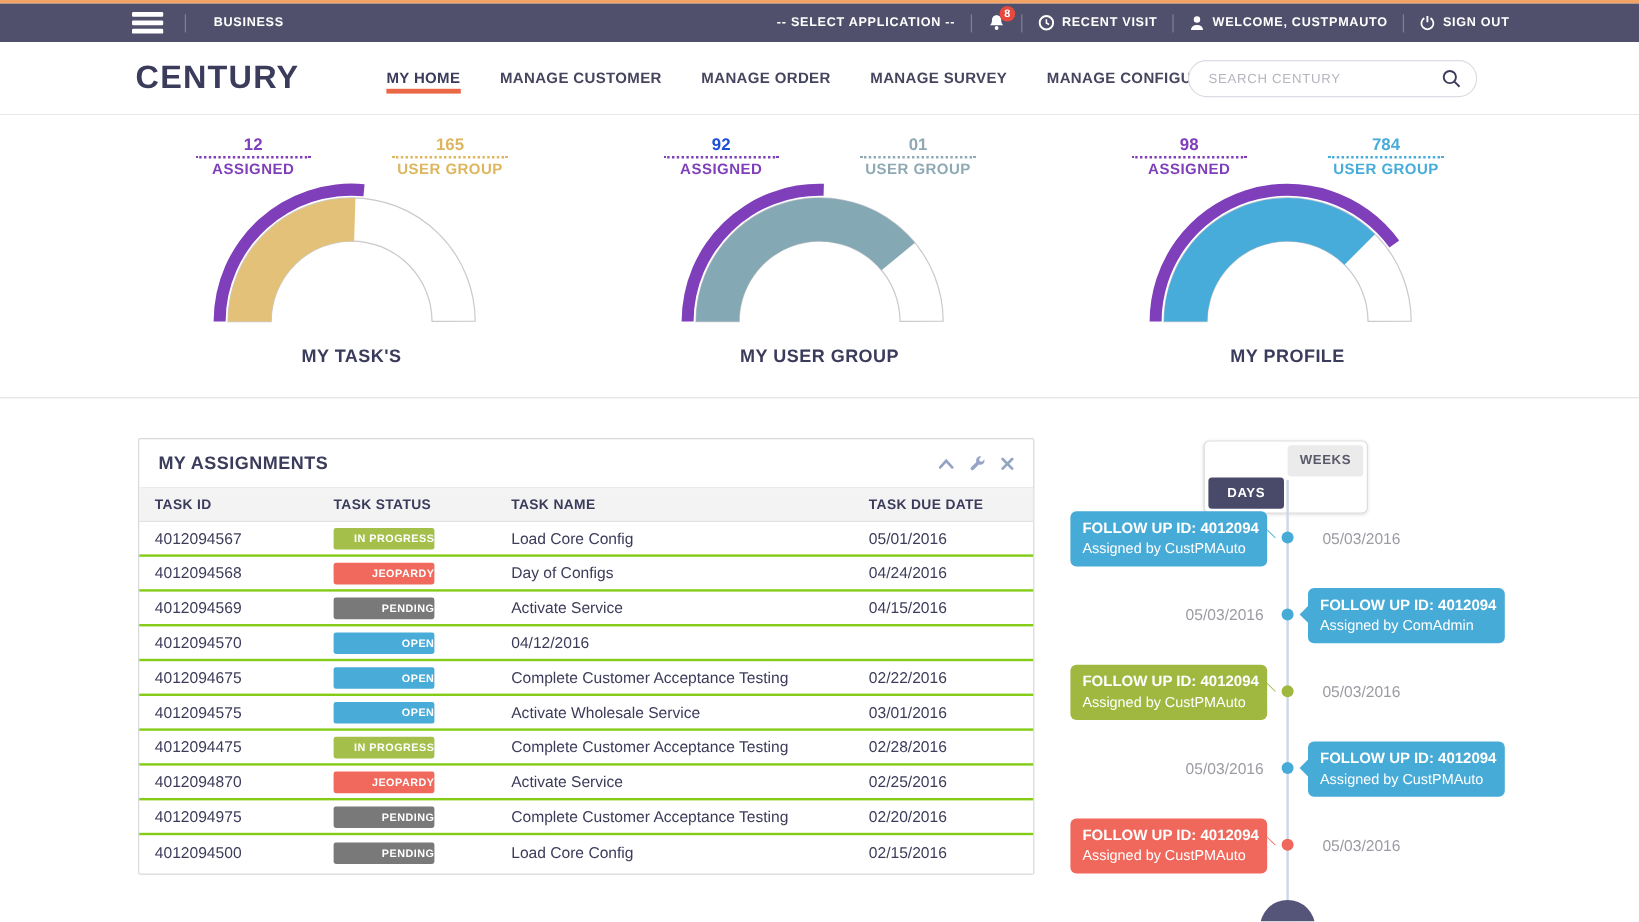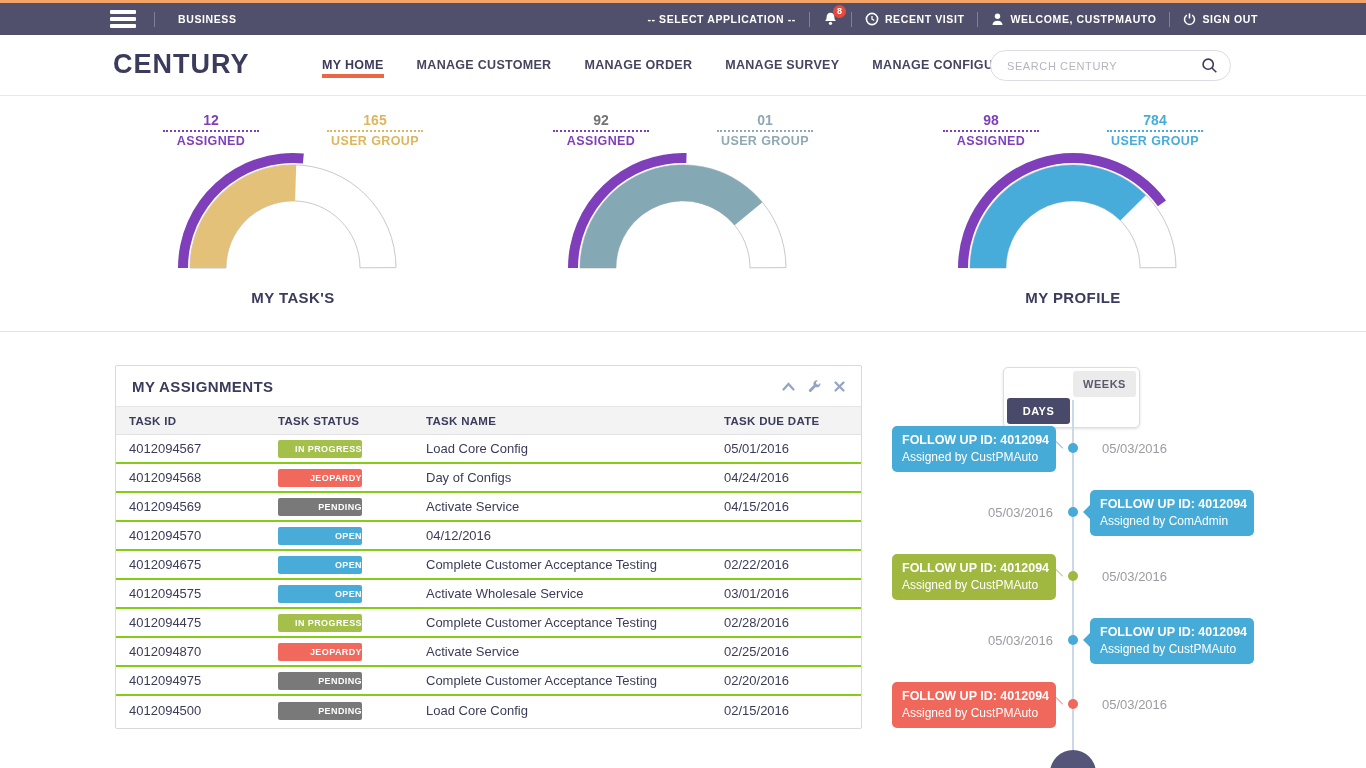--- a/index.html
+++ b/index.html
@@ -192,33 +192,34 @@
         <svg width="240" height="125" viewBox="0 0 240 125" class="g-svg">
           <path d="M17.0 120.0A103 103 0 0 1 223.0 119.6L187.0 119.8A67 67 0 0 0 53.0 120.0Z" fill="#fff" stroke="#c9c9ce" stroke-width="1"></path>
           <path d="M17.0 120.0A103 103 0 0 1 123.2 17.1L122.1 53.0A67 67 0 0 0 53.0 120.0Z" fill="#e3c178"></path>
           <path d="M5.0 120.0A115 115 0 0 1 130.8 5.5L129.9 15.5A105 105 0 0 0 15.0 120.0Z" fill="#7f3fba"></path>
         </svg>
         <div class="g-title">MY TASK'S</div>
       </div>
       <div class="gauge" style="left: 553px;">
         <div class="g-labels">
           <div class="g-lab">
-            <span class="g-num" style="color: #737373; border-color: rgb(127, 63, 186);">92</span>
+            <span class="g-num" style="color: #1d4ed8; border-color: rgb(127, 63, 186);">92</span>
             <span class="g-name" style="color: rgb(127, 63, 186);">ASSIGNED</span>
           </div>
           <div class="g-lab">
             <span class="g-num" style="color: rgb(143, 169, 180); border-color: rgb(143, 169, 180);">01</span>
             <span class="g-name" style="color: rgb(143, 169, 180);">USER GROUP</span>
           </div>
         </div>
         <svg width="240" height="125" viewBox="0 0 240 125" class="g-svg">
           <path d="M17.0 120.0A103 103 0 0 1 223.0 119.6L187.0 119.8A67 67 0 0 0 53.0 120.0Z" fill="#fff" stroke="#c9c9ce" stroke-width="1"></path>
           <path d="M17.0 120.0A103 103 0 0 1 199.4 54.3L171.6 77.3A67 67 0 0 0 53.0 120.0Z" fill="#85a8b5"></path>
           <path d="M5.0 120.0A115 115 0 0 1 123.6 5.1L123.3 15.1A105 105 0 0 0 15.0 120.0Z" fill="#7f3fba"></path>
         </svg>
+        <div class="g-title">MY USER GROUP</div>
       </div>
       <div class="gauge" style="left: 943px;">
         <div class="g-labels">
           <div class="g-lab">
             <span class="g-num" style="color: rgb(127, 63, 186); border-color: rgb(127, 63, 186);">98</span>
             <span class="g-name" style="color: rgb(127, 63, 186);">ASSIGNED</span>
           </div>
           <div class="g-lab">
             <span class="g-num" style="color: rgb(71, 172, 218); border-color: rgb(71, 172, 218);">784</span>
             <span class="g-name" style="color: rgb(71, 172, 218);">USER GROUP</span>

